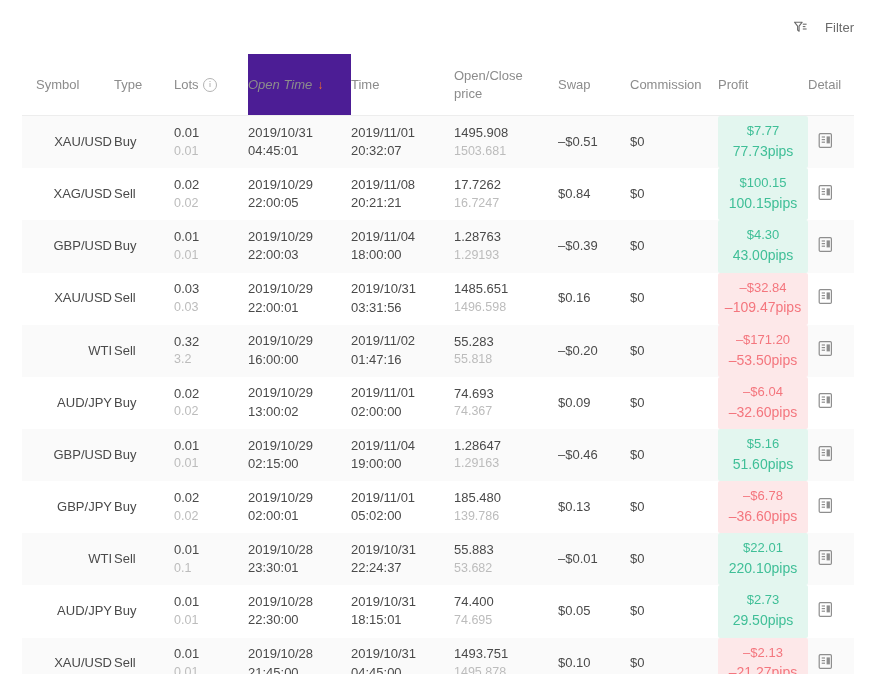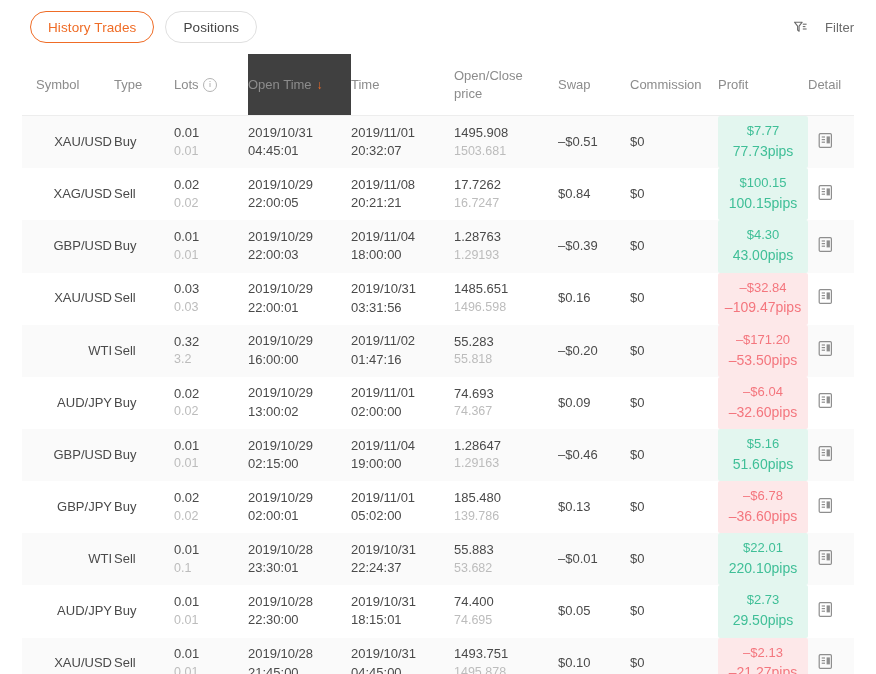--- a/index.html
+++ b/index.html
@@ -94,21 +94,21 @@
     font-size: 13px;
     color: #8c8c8c;
     text-align: left;
     padding: 13px 0 13px 0;
     vertical-align: middle;
     border-bottom: 1px solid #ededed;
     height: 58px;
     box-sizing: border-box;
     line-height: 1.35;
   }
-  th.sorted-col { background: #404040; }
+  th.sorted-col { background: #4c1d95; font-style: italic; }
 
   .th-inner {
     display: inline-flex;
     align-items: center;
     gap: 4px;
   }
   .info-icon {
     display: inline-block;
     width: 12px;
     height: 12px;
@@ -204,28 +204,20 @@
   td.col-swap .cell, td.col-comm .cell { text-align: left; }
   th.h-swap, th.h-comm { text-align: center; }
   th.h-profit { text-align: center; }
 </style>
 </head>
 <body>
 
 <div class="page">
 
   <div class="topbar">
-    <div class="tabs">
-      <div class="tab active">
-        <span>History Trades</span>
-      </div>
-      <div class="tab">
-        <span>Positions</span>
-      </div>
-    </div>
 
     <div class="topbar-right">
       <div class="filter-btn">
         <span>
           <svg width="15" height="15" viewBox="0 0 15 15">
             <path d="M1.5 2.2 H9.2 L6.1 6.2 V11.2 L4.6 10.0 V6.2 Z" fill="none" stroke="#6b6b6b" stroke-width="1.1" stroke-linejoin="round"></path>
             <line x1="9.8" y1="4.2" x2="13.6" y2="4.2" stroke="#6b6b6b" stroke-width="1.1"></line>
             <line x1="9.8" y1="6.6" x2="12.4" y2="6.6" stroke="#6b6b6b" stroke-width="1.1"></line>
             <line x1="9.8" y1="9.0" x2="13.6" y2="9.0" stroke="#6b6b6b" stroke-width="1.1"></line>
           </svg>

